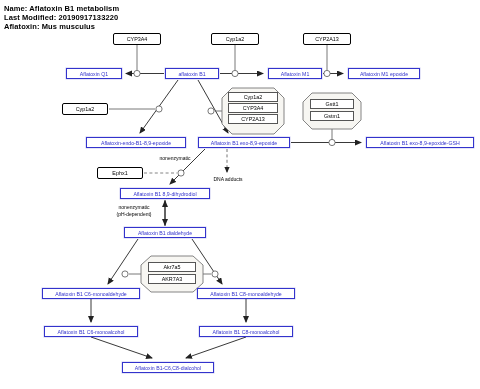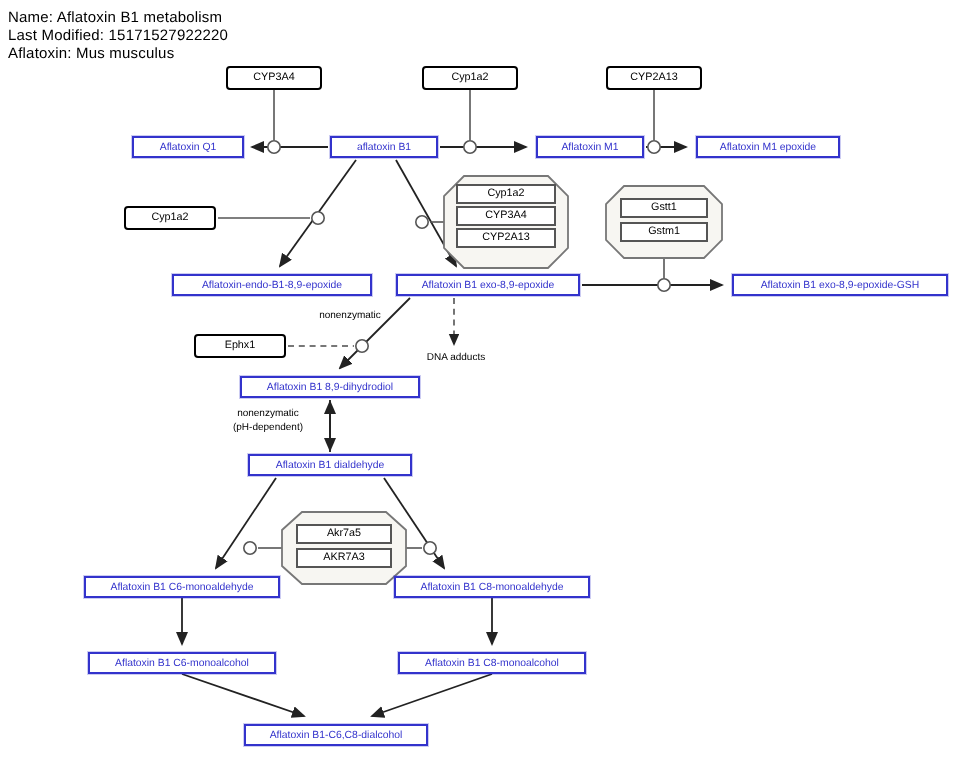--- a/index.html
+++ b/index.html
@@ -6,21 +6,21 @@
   html,body{margin:0;padding:0;background:#ffffff;}
   body{
     width:480px;height:389px;overflow:hidden;
     font-family:"Liberation Sans","DejaVu Sans",sans-serif;
     color:#000;
   }
   #canvas{position:relative;width:480px;height:389px;}
 
   .hdr{
     position:absolute;left:4px;
-    font-size:7.5px;font-weight:normal;color:#000;
+    font-size:7.5px;font-weight:bold;color:#000;
     white-space:nowrap;letter-spacing:0.1px;
   }
   #hdr1{top:4px;}
   #hdr2{top:13px;}
   #hdr3{top:22px;}
 
   svg#wires{position:absolute;left:0;top:0;width:480px;height:389px;}
 
   .node{
     position:absolute;box-sizing:border-box;
@@ -49,21 +49,21 @@
     position:absolute;font-size:5px;color:#000;
     text-align:center;white-space:nowrap;line-height:6.5px;
   }
 </style>
 </head>
 <body>
 
 <div id="canvas">
 
   <div class="hdr" id="hdr1">Name: Aflatoxin B1 metabolism</div>
-  <div class="hdr" id="hdr2">Last Modified: 15171527922220</div>
+  <div class="hdr" id="hdr2">Last Modified: 20190917133220</div>
   <div class="hdr" id="hdr3">Aflatoxin: Mus musculus</div>
 
   <svg id="wires" viewBox="0 0 480 389">
     <defs>
       <marker id="ah" markerWidth="7" markerHeight="7" refX="6" refY="3" orient="auto" markerUnits="userSpaceOnUse">
         <path d="M0,0 L7,3 L0,6 z" fill="#222"></path>
       </marker>
       <marker id="ahs" markerWidth="6" markerHeight="6" refX="5" refY="2.6" orient="auto" markerUnits="userSpaceOnUse">
         <path d="M0,0 L6,2.6 L0,5.2 z" fill="#222"></path>
       </marker>

